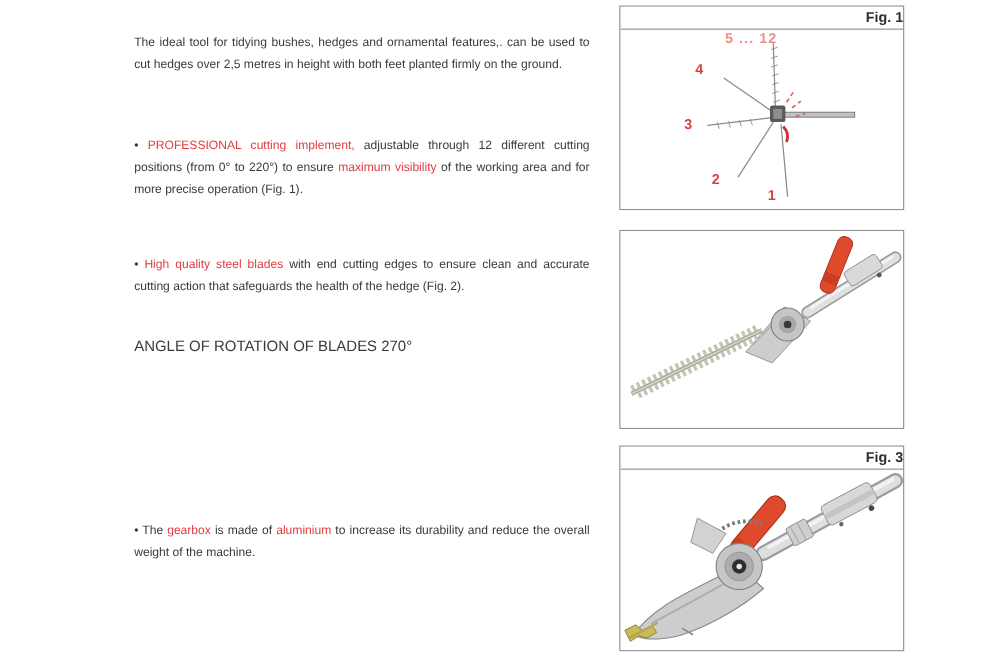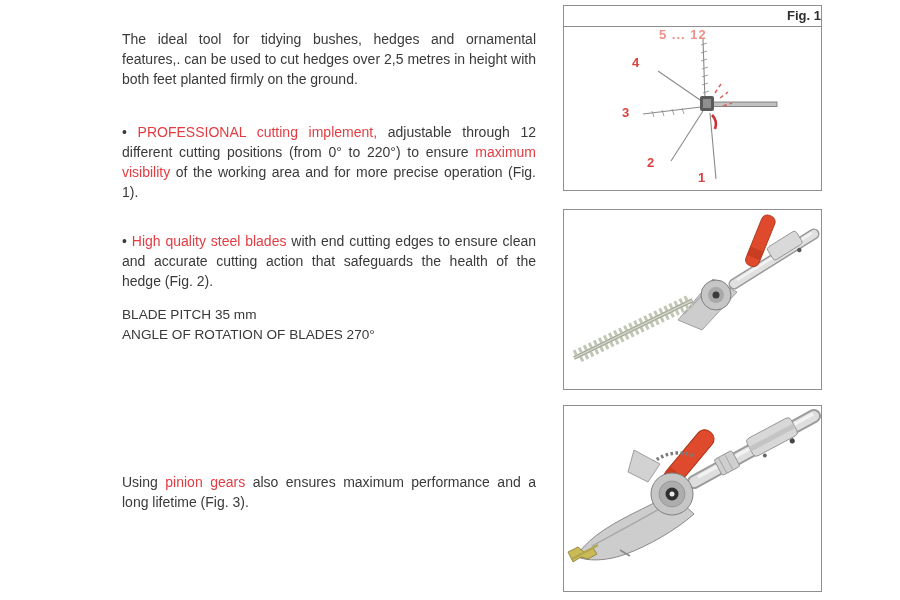--- a/index.html
+++ b/index.html
@@ -2,21 +2,21 @@
 <html style="--red: #e23c41; --dark: #3a3a3a; --border: #8f8f8f; --handle: #e04a2c; --tip: #c9b957; --label: #d9423f; --label-light: #ef8f85;"><head>
 <meta charset="utf-8">
 <style>
   * { margin:0; padding:0; box-sizing:border-box; }
   html,body { width:900px; height:600px; background:#ffffff; overflow:hidden;
               font-family:"Liberation Sans", sans-serif; }
   .page { position:relative; width:900px; height:600px; background:#fff; }
 
   
   .text-col { position:absolute; left:122px; top:0; width:414px; }
-  .para { position:absolute; width:414px; font-size:14px; line-height:20px;
+  .para { position:absolute; width:414px; font-size:11px; line-height:20px;
           text-align:justify; color:var(--dark); }
   .para p { margin:0; }
   .run-red { color:var(--red); }
   .run-dark { color:var(--dark); }
   .specs { position:absolute; width:414px; font-size:13.6px; line-height:19.5px;
            color:var(--dark); text-align:left; }
 
   
   .figbox { position:absolute; left:563px; width:259px; border:1px solid var(--border);
             background:#fff; }
@@ -36,26 +36,25 @@
 
   <div class="text-col">
 
     <div class="para" style="top:29px"><span class="run-dark">The ideal tool for tidying bushes, hedges and ornamental features,. can be used to cut hedges over 2,5 metres in height with both feet planted firmly on the ground.</span></div>
 
     <div class="para" style="top:122px"><span class="run-dark">• </span><span class="run-red">PROFESSIONAL cutting implement,</span><span class="run-dark"> adjustable through 12 different cutting positions (from 0° to 220°) to ensure </span><span class="run-red">maximum visibility</span><span class="run-dark"> of the working area and for more precise operation (Fig. 1).</span></div>
 
     <div class="para" style="top:231px"><span class="run-dark">• </span><span class="run-red">High quality steel blades</span><span class="run-dark"> with end cutting edges to ensure clean and accurate cutting action that safeguards the health of the hedge (Fig. 2).</span></div>
 
     <div class="specs" style="top:305px">
-      <div>BLADE PITCH 35 mm</div>
       <div>ANGLE OF ROTATION OF BLADES 270°</div>
     </div>
 
     <div class="para" style="top:472px">
-      <p><span class="run-dark">Using </span><span class="run-red">pinion gears</span><span class="run-dark"> also ensures maximum performance and a long lifetime (Fig. 3).</span></p>
+      <p><span class="run-dark">• The </span><span class="run-red">gearbox</span><span class="run-dark"> is made of </span><span class="run-red">aluminium</span><span class="run-dark"> to increase its durability and reduce the overall weight of the machine.</span></p>
     </div>
   </div>
 
   <div class="figbox" style="top:5px; height:186px;">
     <div class="figtitle">Fig. 1</div>
     <div class="figbody" style="height:163px;">
       <svg width="257" height="163" viewBox="0 0 257 163">
 
         <g stroke="#8a8a8a" stroke-width="1.1" fill="none">
           <line x1="141" y1="74" x2="139" y2="12"></line>
@@ -134,20 +133,21 @@
           <line x1="2" y1="-4.5" x2="130" y2="-4.5" stroke="#c2c7b5" stroke-width="5" stroke-dasharray="3 2.6"></line>
           <line x1="5" y1="4.5" x2="130" y2="4.5" stroke="#c2c7b5" stroke-width="5" stroke-dasharray="3 2.6"></line>
           <line x1="0" y1="0" x2="132" y2="0" stroke="#a6ab9c" stroke-width="4"></line>
           <line x1="0" y1="0" x2="132" y2="0" stroke="#d7dbcd" stroke-width="1.2"></line>
         </g>
       </svg>
     </div>
   </div>
 
   <div class="figbox" style="top:405px; height:187px;">
+    <div class="figtitle">Fig. 3</div>
     <div class="figbody" style="height:164px;">
       <svg width="257" height="164" viewBox="0 0 257 164">
 
         <g>
           <line x1="130" y1="76" x2="250" y2="10" stroke="#9c9c9c" stroke-width="14" stroke-linecap="round"></line>
           <line x1="130" y1="76" x2="250" y2="10" stroke="#dedede" stroke-width="10" stroke-linecap="round"></line>
           <line x1="134" y1="71" x2="249" y2="8" stroke="#f2f2f2" stroke-width="3.5"></line>
         </g>
 
         <g transform="translate(163,57) rotate(-28)">

